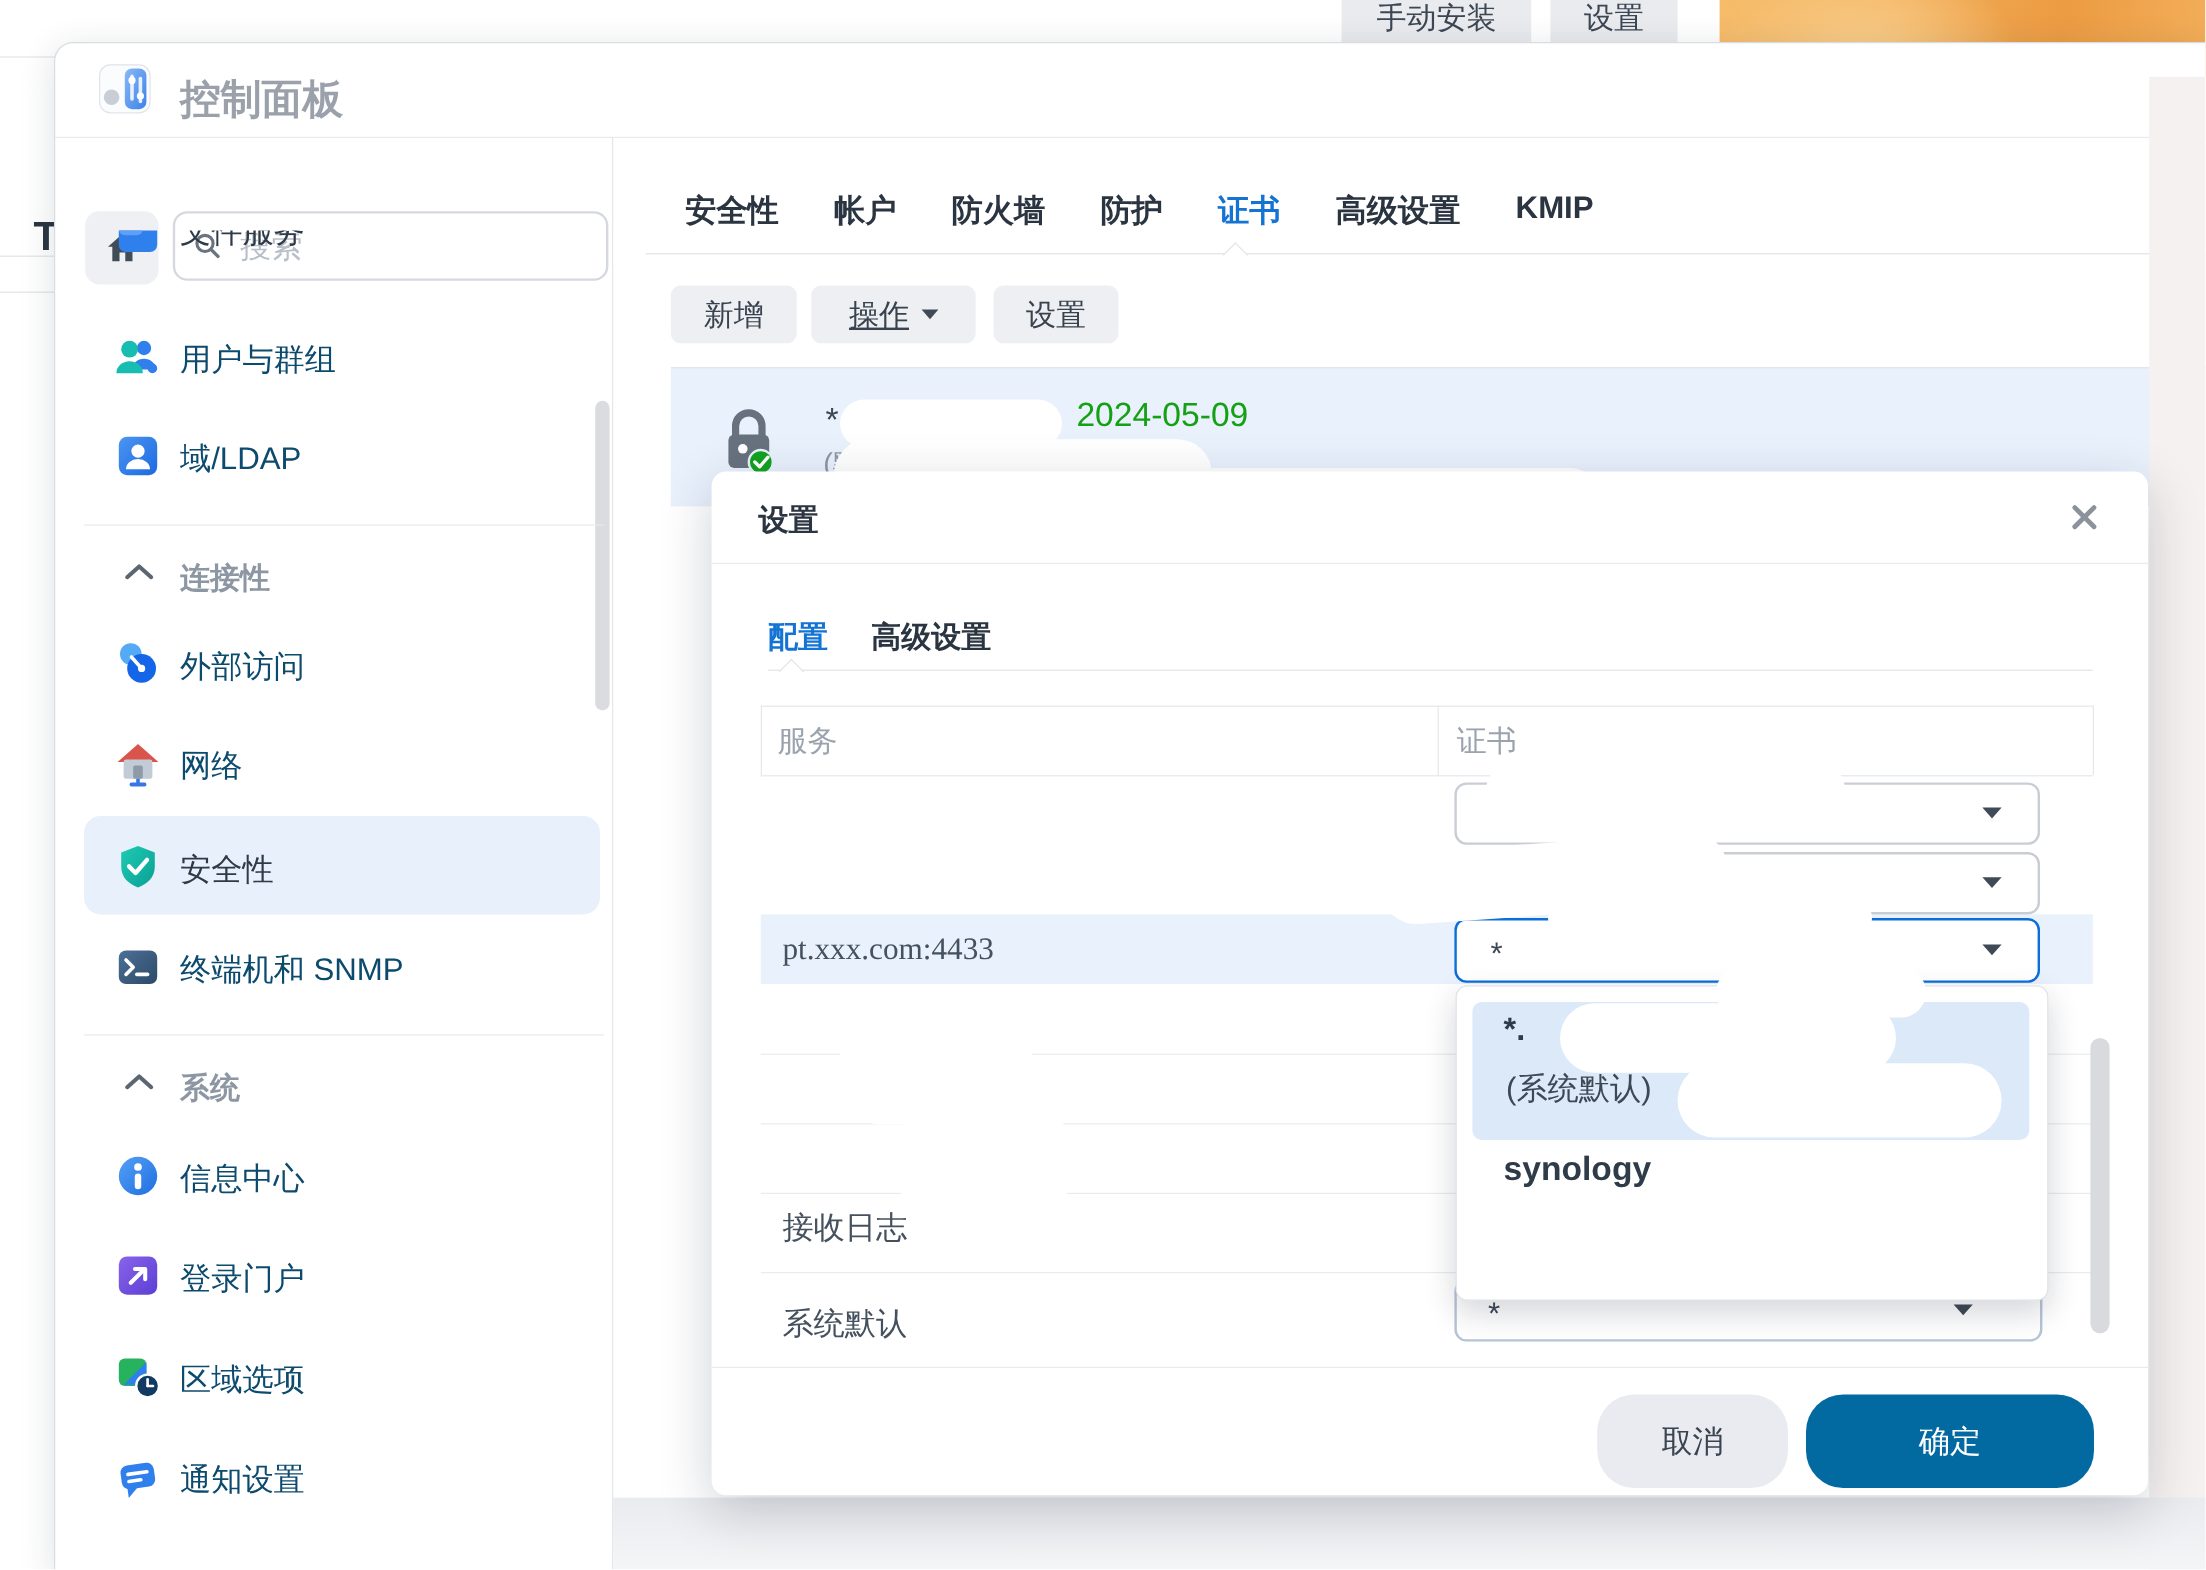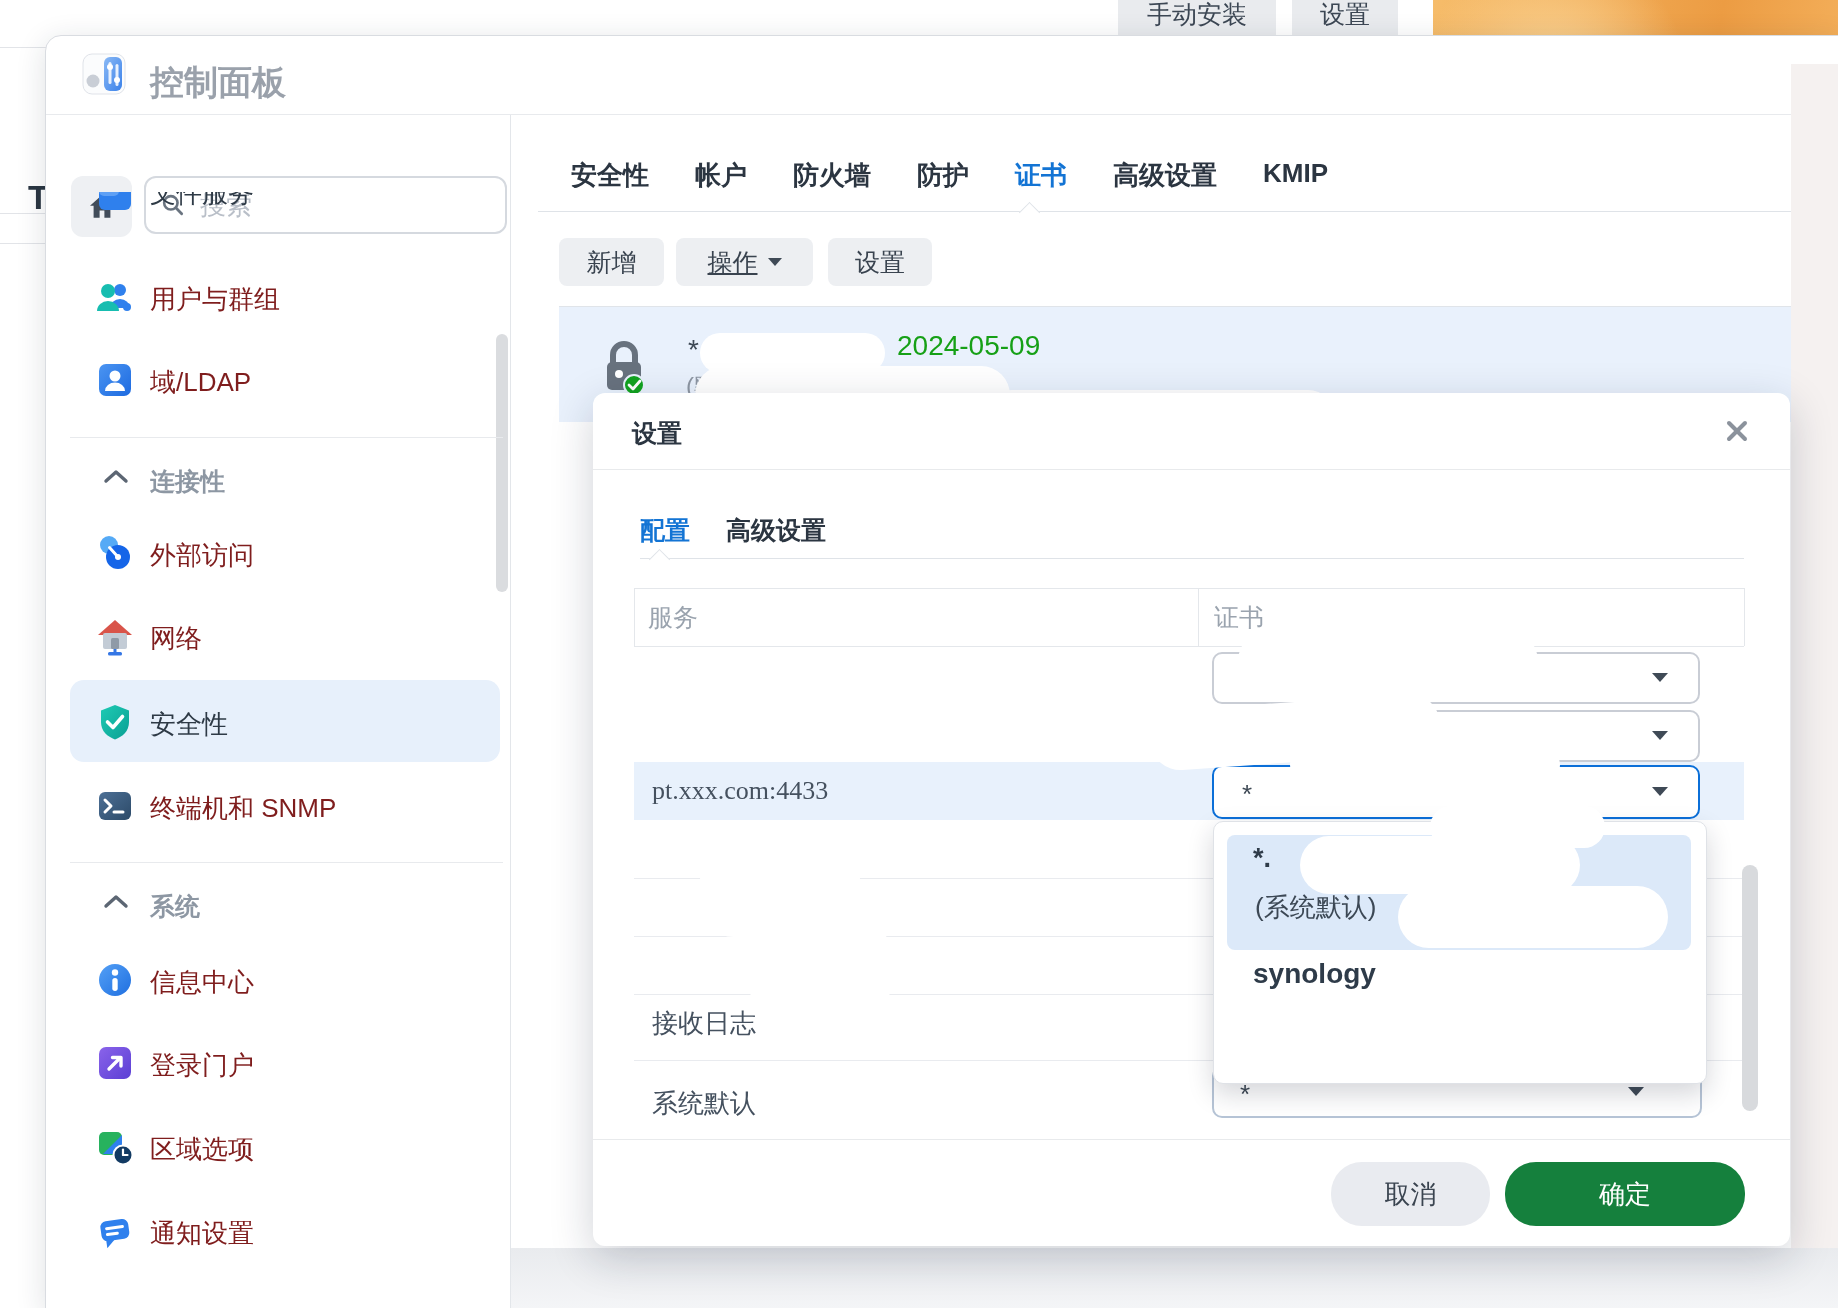--- a/index.html
+++ b/index.html
@@ -27,21 +27,21 @@
 
   
   .home-btn{position:absolute;left:71px;top:176px;width:61px;height:61px;background:#eef0f3;border-radius:12px;
             display:flex;align-items:center;justify-content:center;}
   .search-box{position:absolute;left:144px;top:176px;width:363px;height:58px;border:2px solid #d5d9df;border-radius:12px;
               background:#fff;display:flex;align-items:center;box-sizing:border-box;padding-left:14px;}
   .search-box input{border:none;outline:none;font-size:26px;width:270px;margin-left:12px;
                     font-family:"Liberation Sans","DejaVu Sans",sans-serif;color:#3a4651;background:transparent;}
   .search-box input::placeholder{color:#b9bfc8;}
   .side-thumb{position:absolute;left:496px;top:334px;width:12px;height:258px;background:#dadcdf;border-radius:6px;}
-  .item-label{position:absolute;left:150px;font-size:26px;color:#7f1d1d;white-space:nowrap;}
+  .item-label{position:absolute;left:150px;font-size:26px;color:#0c4a6e;white-space:nowrap;}
   .sec-label{position:absolute;left:150px;font-size:25px;font-weight:bold;color:#8d97a3;}
   .side-icon{position:absolute;left:95px;width:40px;height:40px;}
   .side-div{position:absolute;left:70px;width:433px;height:1px;background:#e8eaed;}
   .sel-bg{position:absolute;left:70px;top:680px;width:430px;height:82px;background:#e7f0fb;border-radius:14px;}
   .clip-item{position:absolute;overflow:hidden;}
 
   
   .tabs{position:absolute;left:571px;top:158px;display:flex;gap:46px;font-size:26px;font-weight:bold;color:#2b3541;}
   .tabs .tab{cursor:default;}
   .tab.active{color:#1374d4;}
@@ -58,21 +58,21 @@
   
   .dialog{position:absolute;left:593px;top:393px;width:1197px;height:853px;background:#fff;border-radius:12px;
           box-shadow:0 12px 44px rgba(20,30,55,.20);}
   .dlg-title{position:absolute;left:632px;top:417px;font-size:25px;font-weight:bold;color:#2b3541;}
   .dlg-tab{position:absolute;top:514px;font-size:25px;font-weight:bold;color:#2b3541;}
   .dlg-tab.active{color:#1374d4;}
   .th-label{position:absolute;top:601px;font-size:25px;color:#9aa3ae;}
   .cell-text{position:absolute;font-size:26px;color:#45515f;}
   .dd{position:absolute;background:#fff;border:2px solid #c9cdd5;border-radius:10px;box-sizing:border-box;}
   .dd .caret-down{position:absolute;right:30px;top:50%;margin-top:-5px;}
-  .pill-btn{position:absolute;top:1162px;height:64px;border-radius:31px;display:flex;align-items:center;justify-content:center;font-size:26px;}
+  .pill-btn{position:absolute;top:1162px;height:78px;border-radius:31px;display:flex;align-items:center;justify-content:center;font-size:26px;}
   .menu{position:absolute;left:1213px;top:821px;width:492px;height:261px;background:#fff;border:1px solid #dfe2e7;
         border-radius:10px;box-shadow:0 10px 26px rgba(20,30,50,.18);}
   .menu-opt1{position:absolute;left:1227px;top:835px;width:464px;height:115px;background:#dce9f9;border-radius:8px;}
   .scroll-pill{position:absolute;left:1742px;top:865px;width:16px;height:246px;background:#d8dadd;border-radius:8px;}
 </style>
 </head>
 <body>
 
 <div class="stage">
 
@@ -379,17 +379,17 @@
   <div class="abs" style="left:1255px;top:890px;font-size:26px;color:#3c4855;">(系统默认)</div>
   <div class="abs" style="left:1253px;top:958px;font-size:28px;font-weight:bold;color:#2e3b49;">synology</div>
   <div class="blob" style="left:1300px;top:836px;width:280px;height:58px;"></div>
   <div class="blob" style="left:1398px;top:886px;width:270px;height:62px;"></div>
   <div class="blob" style="left:1430px;top:806px;width:175px;height:42px;"></div>
 
   <div class="hline" style="left:593px;top:1139px;width:1197px;background:#e8eaec;"></div>
   <div class="pill-btn" style="left:1331px;width:159px;background:#e9ebf0;color:#3a4450;">
     <span>取消</span>
     </div>
-  <div class="pill-btn" style="left:1505px;width:240px;background:#15803d;color:#ffffff;">
+  <div class="pill-btn" style="left:1505px;width:240px;background:#0369a1;color:#ffffff;">
     <span>确定</span>
     </div>
 
 </div>
 
 </body></html>

